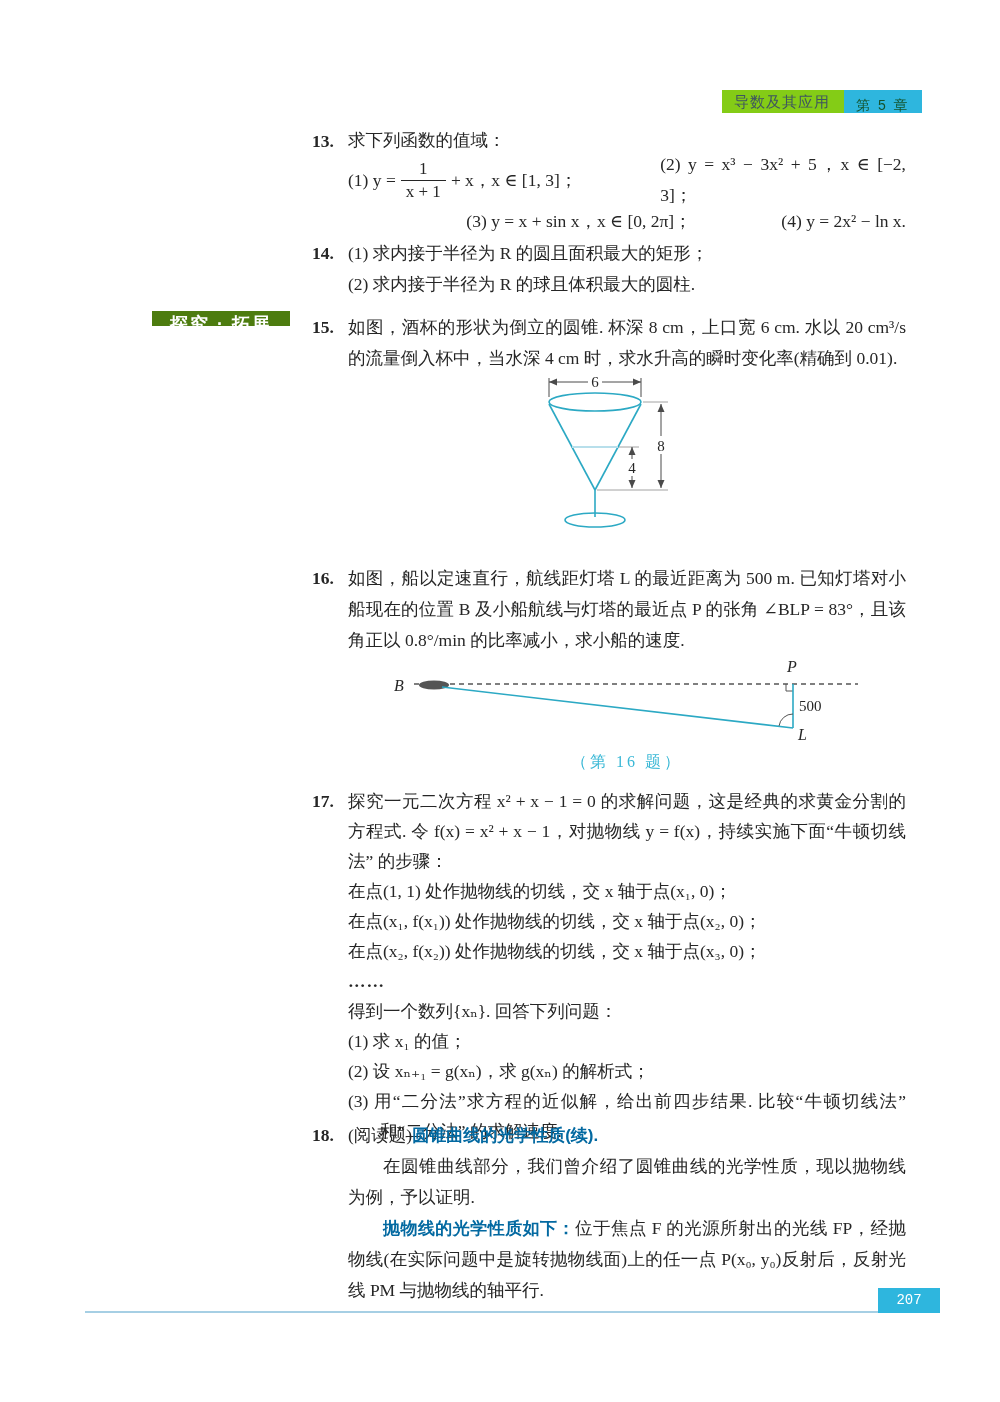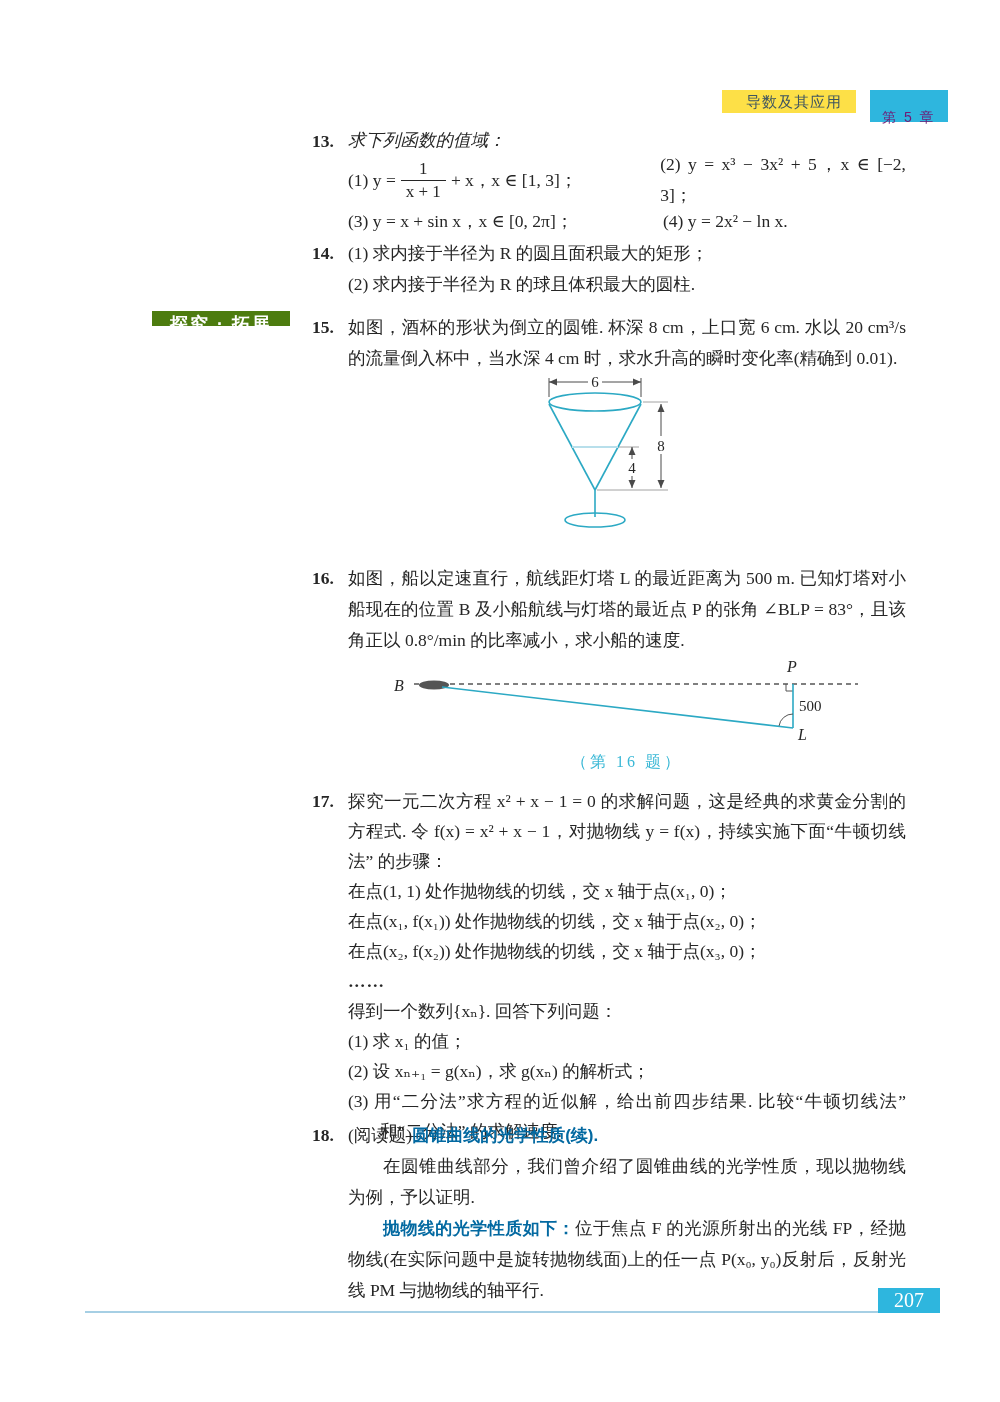--- a/index.html
+++ b/index.html
@@ -6,44 +6,44 @@
   body { background:#e8e8e8; }
   .page {
     position:relative; width:1000px; height:1402px; background:#ffffff;
     margin:0 auto; overflow:hidden;
     font-family:"Liberation Serif","DejaVu Serif",serif;
     color:#262626;
   }
   
   .header { position:absolute; top:90px; left:722px; height:23px; display:flex; }
   .header-title {
-    background:#fde047; color:#3f5560; font-family:"Liberation Sans","DejaVu Sans",sans-serif;
-    font-size:15px; line-height:23px; padding:0 14px 0 24px; letter-spacing:1px;
+    background:#84cc16; color:#3f5560; font-family:"Liberation Sans","DejaVu Sans",sans-serif;
+    font-size:15px; line-height:23px; padding:0 14px 0 12px; letter-spacing:1px;
   }
   .header-badge {
-    background:#2eb6de; color:#701a75; font-family:"Liberation Sans","DejaVu Sans",sans-serif;
-    font-size:14px; line-height:23px; padding:16px 12px; letter-spacing:2px;margin-left:14px;
+    background:#2eb6de; color:#14532d; font-family:"Liberation Sans","DejaVu Sans",sans-serif;
+    font-size:14px; line-height:23px; padding:4px 12px; letter-spacing:2px;
   }
   
   .section-label {
     position:absolute; left:152px; top:311px; width:138px; height:15px;
     background:#4d7c0f; color:#ffffff; font-family:"Liberation Sans","DejaVu Sans",sans-serif;
     font-size:18px; font-weight:bold; text-align:center; line-height:27px; letter-spacing:2px;
   }
   
   .block { position:absolute; left:312px; width:594px; font-size:17.5px; line-height:31px; }
   .prow { display:flex; }
   .pnum { font-weight:bold; width:36px; flex-shrink:0; }
   .pbody { flex:1; text-align:justify; }
   .line { display:block; }
   #block13 { top:126px; }
-  #block13 .title-line { line-height:28px;font-style:italic; }
+  #block13 .title-line { line-height:28px; }
   .frac-row { display:flex; align-items:center; height:52px; }
   .frac-row .fitem1 { width:315px; display:flex; align-items:center; }
-  .row2 { display:flex; height:30px; line-height:30px; }
+  .row2 { display:flex; height:30px; line-height:30px;justify-content:flex-end; }
   .row2 .fitem1 { width:315px; }
   .frac { display:inline-block; text-align:center; vertical-align:middle; margin:0 5px; }
   .frac .fnum { display:block; border-bottom:1.5px solid #262626; padding:0 5px; line-height:22px; font-size:17px; }
   .frac .fden { display:block; padding:0 5px; line-height:22px; font-size:17px; }
   #block14 { top:238px; }
   #block15 { top:312px; }
   #block16 { top:563px; }
   #block17 { top:786px; line-height:30px; }
   #block18 { top:1120px; }
   .hang { padding-left:32px; text-indent:-32px; }
@@ -64,22 +64,22 @@
   #figure16 .caption { width:470px; margin-left:80px; text-align:center; }
   svg .glass { stroke:#2ca9c4; stroke-width:1.6; fill:none; }
   svg .dim   { stroke:#4a4a4a; stroke-width:1;  fill:none; }
   svg .ext   { stroke:#8a8a8a; stroke-width:0.8; fill:none; }
   svg .dimtxt{ font-size:15px; fill:#262626; font-family:"Liberation Serif","DejaVu Serif",serif; }
   svg .ptlbl { font-size:16px; fill:#262626; font-style:italic; font-family:"Liberation Serif","DejaVu Serif",serif; }
   
   .footer-line { position:absolute; top:1311px; left:85px; width:855px; height:2px; background:#a6cfe4; }
   .footer-badge {
     position:absolute; top:1288px; left:878px; width:62px; height:25px;
-    background:#2eb6de; color:#ffffff; font-family:Liberation Serif, serif;
-    font-size:20px; text-align:center; line-height:25px;
+    background:#2eb6de; color:#ffffff; font-family:Liberation Mono, monospace;
+    font-size:14px; text-align:center; line-height:25px;
   }
 </style>
 </head>
 <body>
 
 <div class="page">
 
   <div class="header">
     <span class="header-title">导数及其应用</span>
     <span class="header-badge">第 5 章</span>

